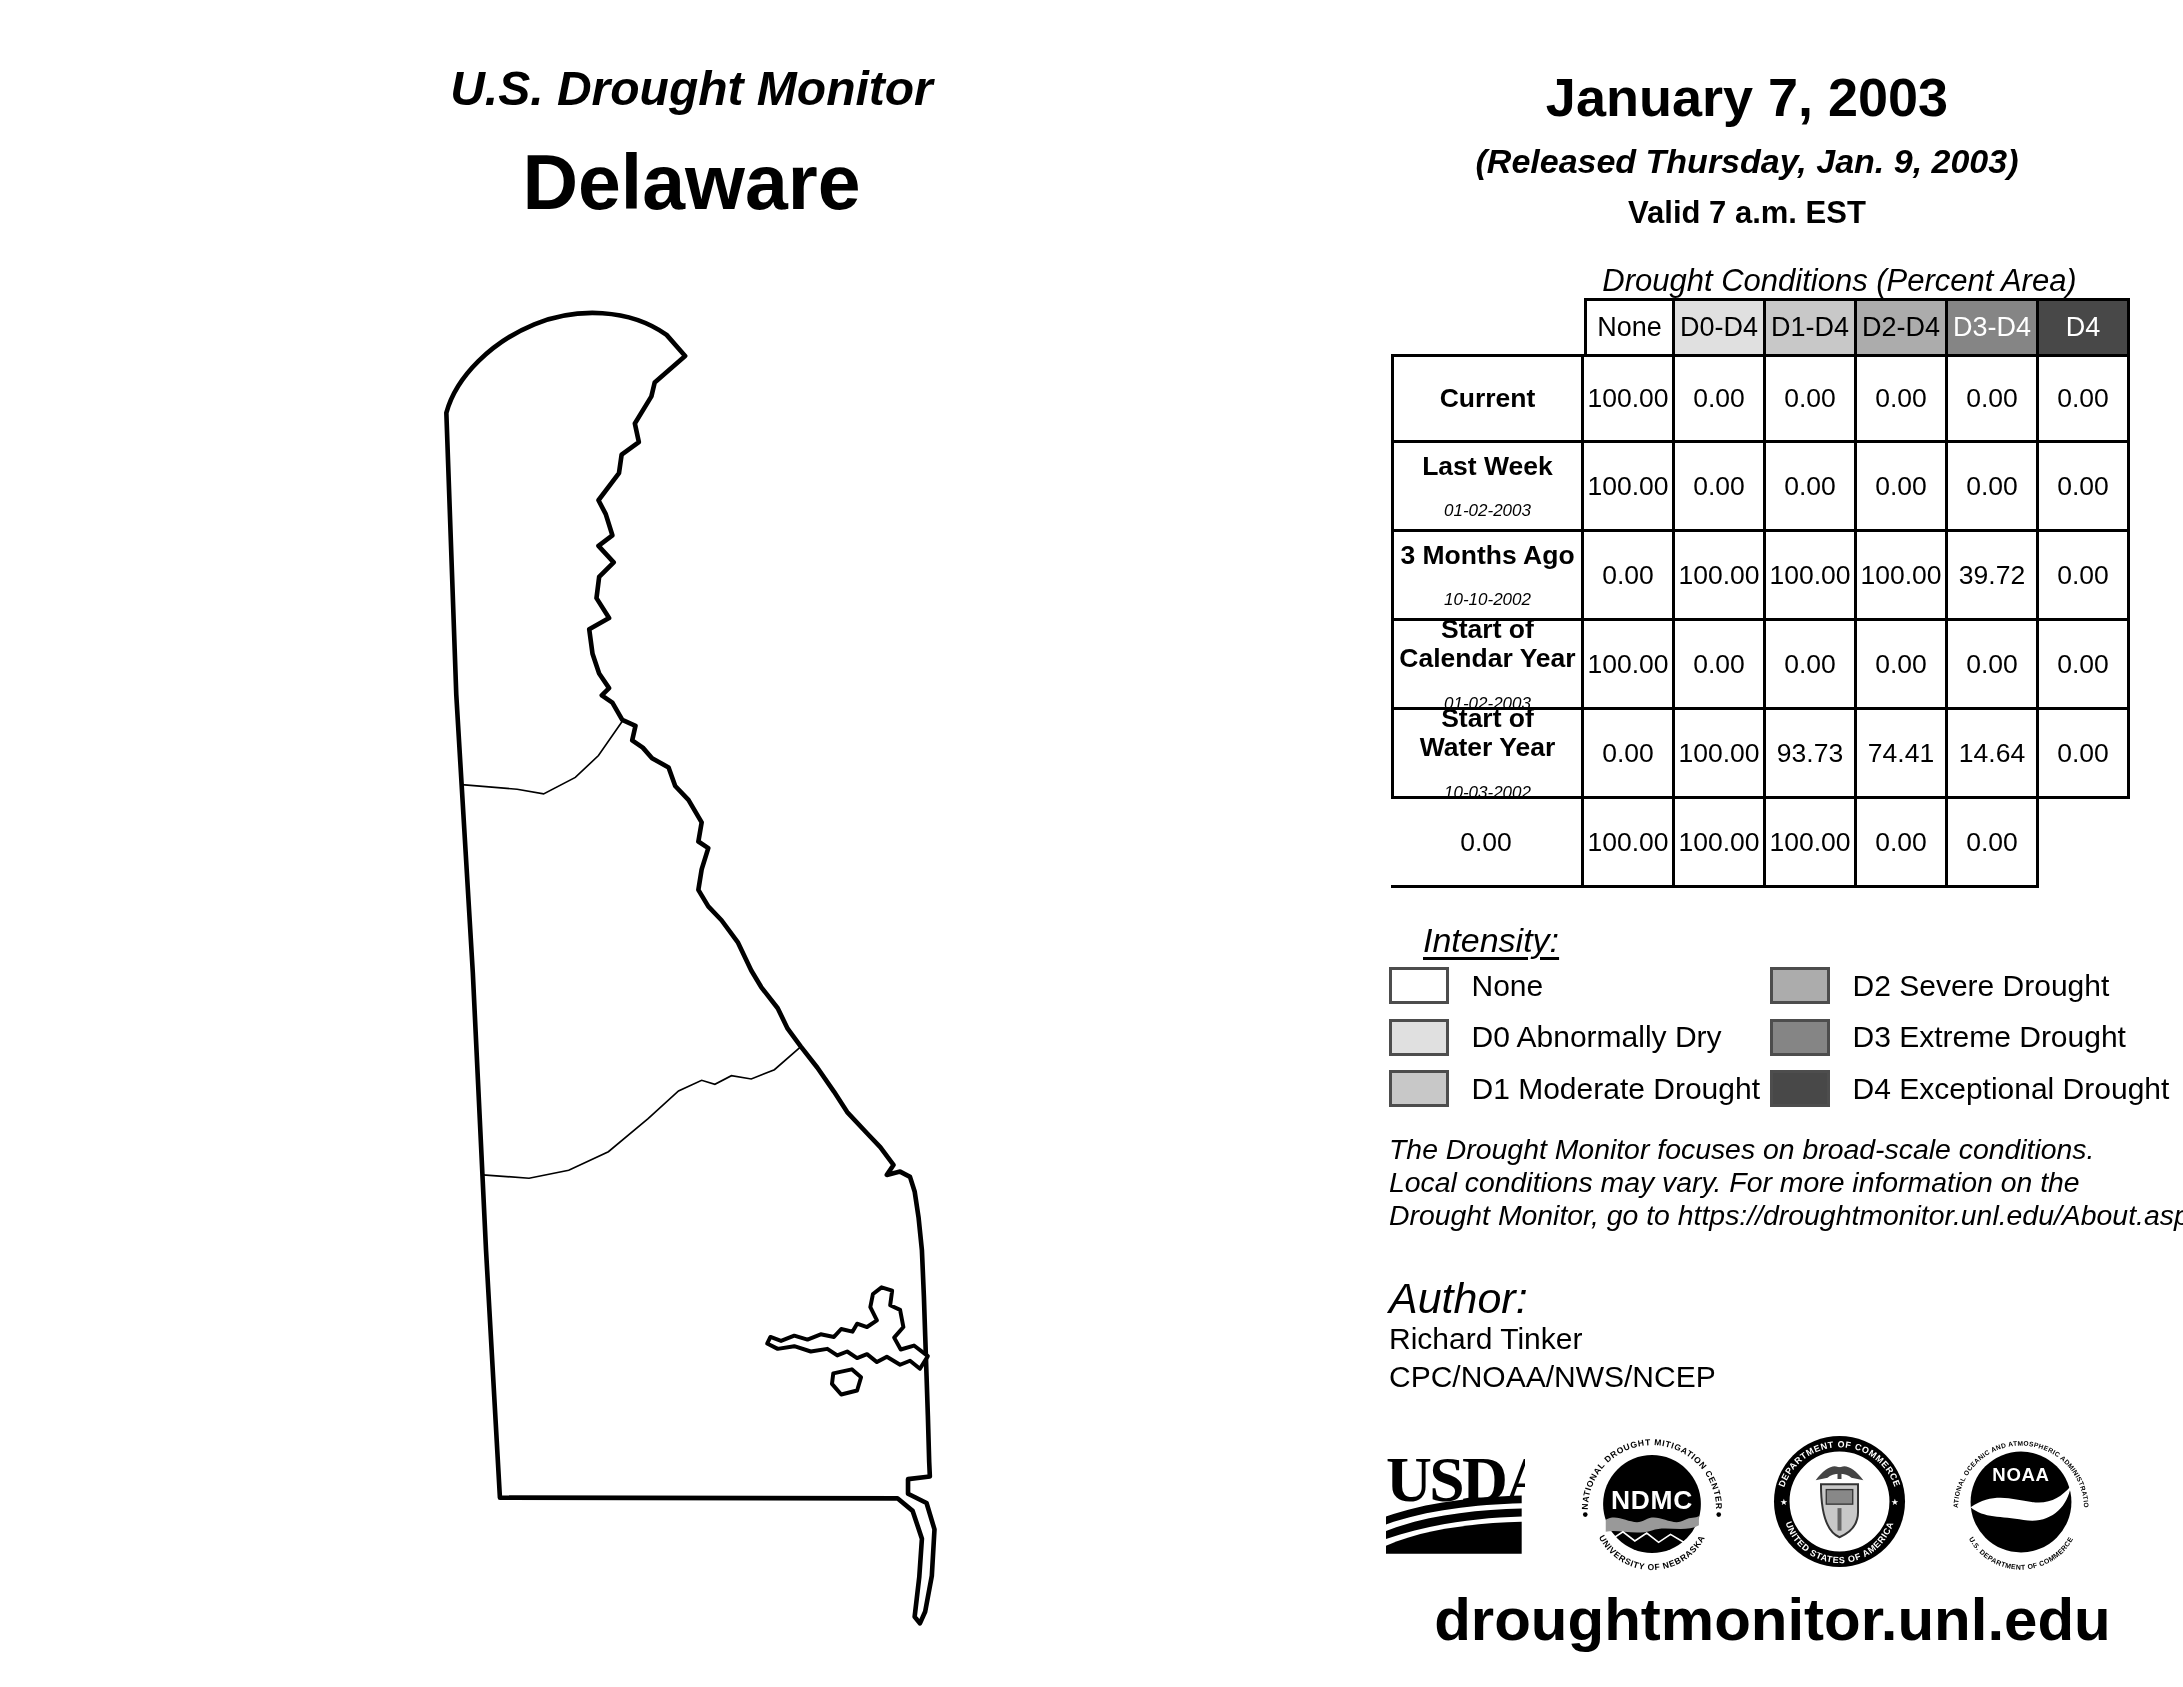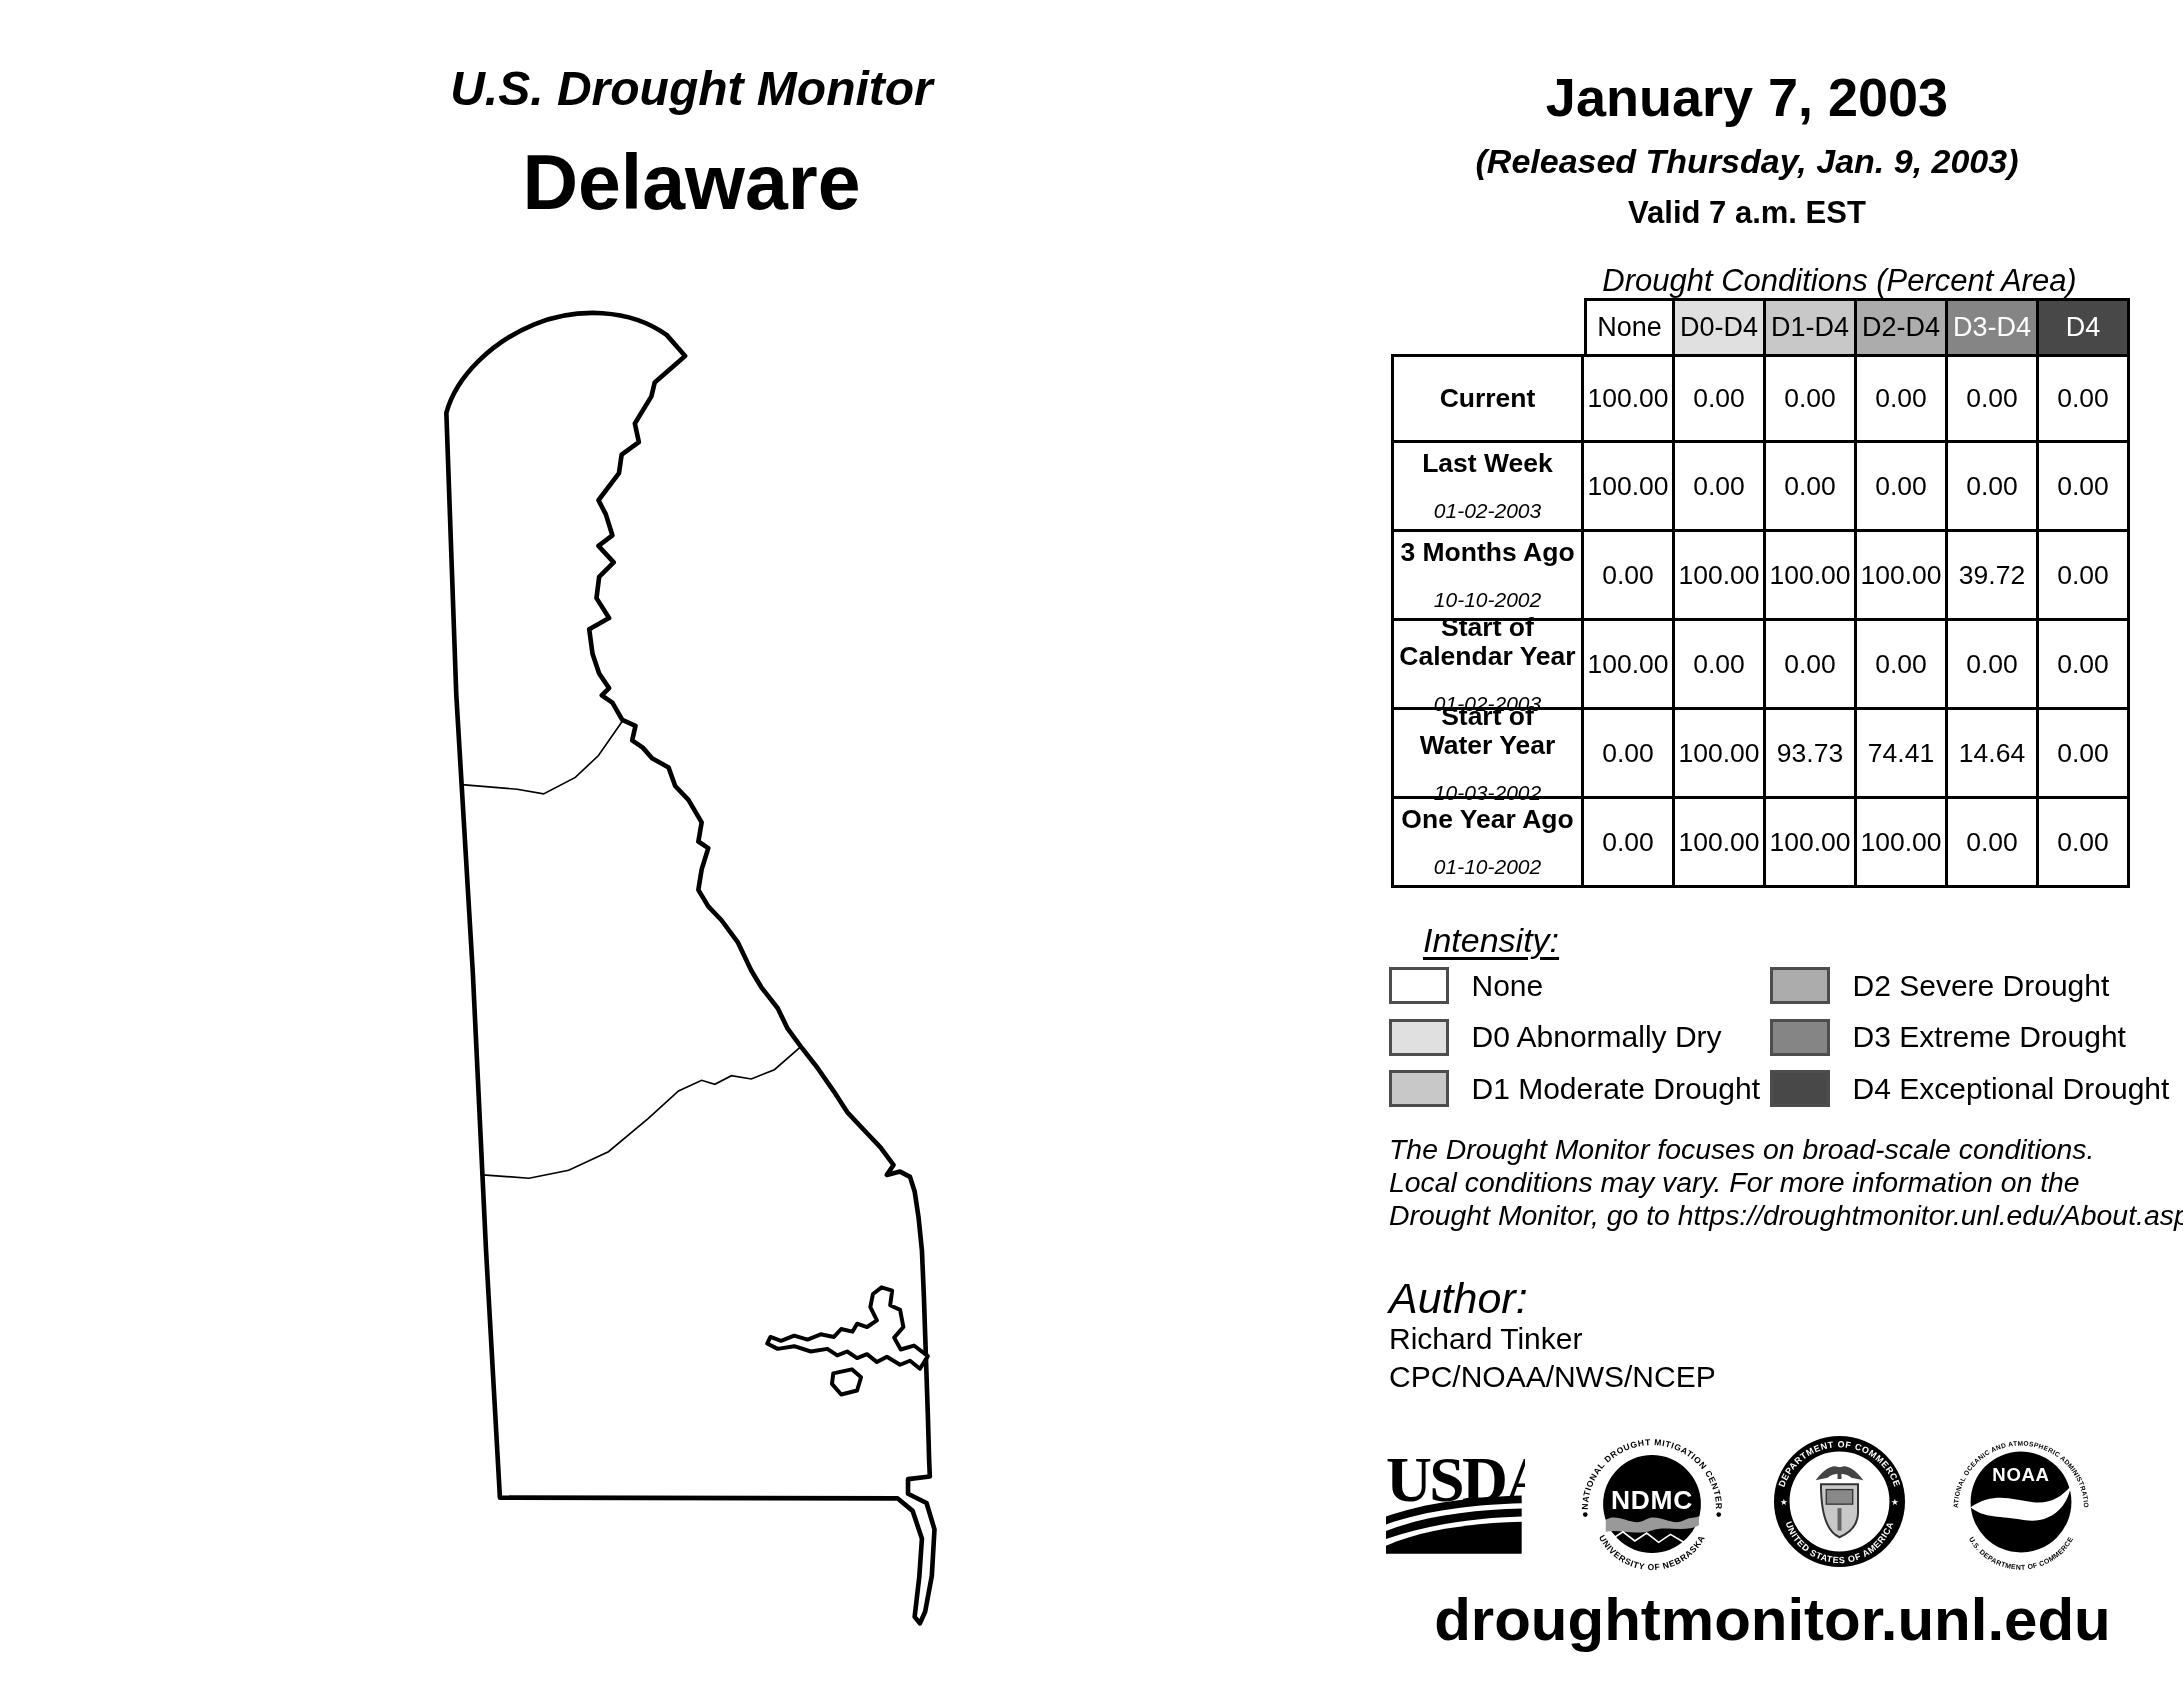--- a/index.html
+++ b/index.html
@@ -32,21 +32,21 @@
     grid-template-columns:193px repeat(6,91px);
     grid-template-rows:56px repeat(6,89px); }
   .cell { display:flex; align-items:center; justify-content:center; text-align:center; }
   .hdr { border-top:3.3px solid #000; border-right:3.3px solid #000; font-size:27px; }
   .hdr-first { border-left:3.3px solid #000; }
   .bcell { border-right:3.3px solid #000; border-bottom:3.3px solid #000; font-size:26.5px; }
   .lcol { border-left:3.3px solid #000; }
   .trow { border-top:3.3px solid #000; }
   .rowlab { flex-direction:column; font-weight:bold; font-size:26.5px;
     line-height:1.12; white-space:pre-line; padding:0 4px; }
-  .rowdate { font-weight:normal; font-style:italic; font-size:21px; margin-top:20px; }
+  .rowdate { font-weight:normal; font-style:italic; font-size:17px; margin-top:20px; }
 
   
   .intensity-title { left:1387px; top:921px; font-size:34px; font-style:italic;
     text-decoration:underline; text-decoration-thickness:2.6px; text-underline-offset:5.3px;margin-left:36px; }
   .legend-col { display:flex; flex-direction:column; gap:14.6px; }
   .legend-col-1 { left:1389px; top:967px; }
   .legend-col-2 { left:1770px; top:967px; }
   .legend-item { display:flex; align-items:center; height:37px; }
   .swatch { width:60px; height:37px; border:3.3px solid #4d4d4d; flex:0 0 auto; }
   .legend-label { font-size:30px; margin-left:22.5px; white-space:nowrap; }
@@ -168,24 +168,20 @@
 Water Year</div>
     <div class="rowdate">10-03-2002</div>
   </div>
   <div class="cell bcell">0.00</div>
   <div class="cell bcell">100.00</div>
   <div class="cell bcell">93.73</div>
   <div class="cell bcell">74.41</div>
   <div class="cell bcell">14.64</div>
   <div class="cell bcell">0.00</div>
 
-  <div class="cell bcell lcol rowlab">
-    <div>One Year Ago</div>
-    <div class="rowdate">01-10-2002</div>
-  </div>
   <div class="cell bcell">0.00</div>
   <div class="cell bcell">100.00</div>
   <div class="cell bcell">100.00</div>
   <div class="cell bcell">100.00</div>
   <div class="cell bcell">0.00</div>
   <div class="cell bcell">0.00</div>
 </div>
 
 <div class="abs intensity-title">Intensity:</div>
 

